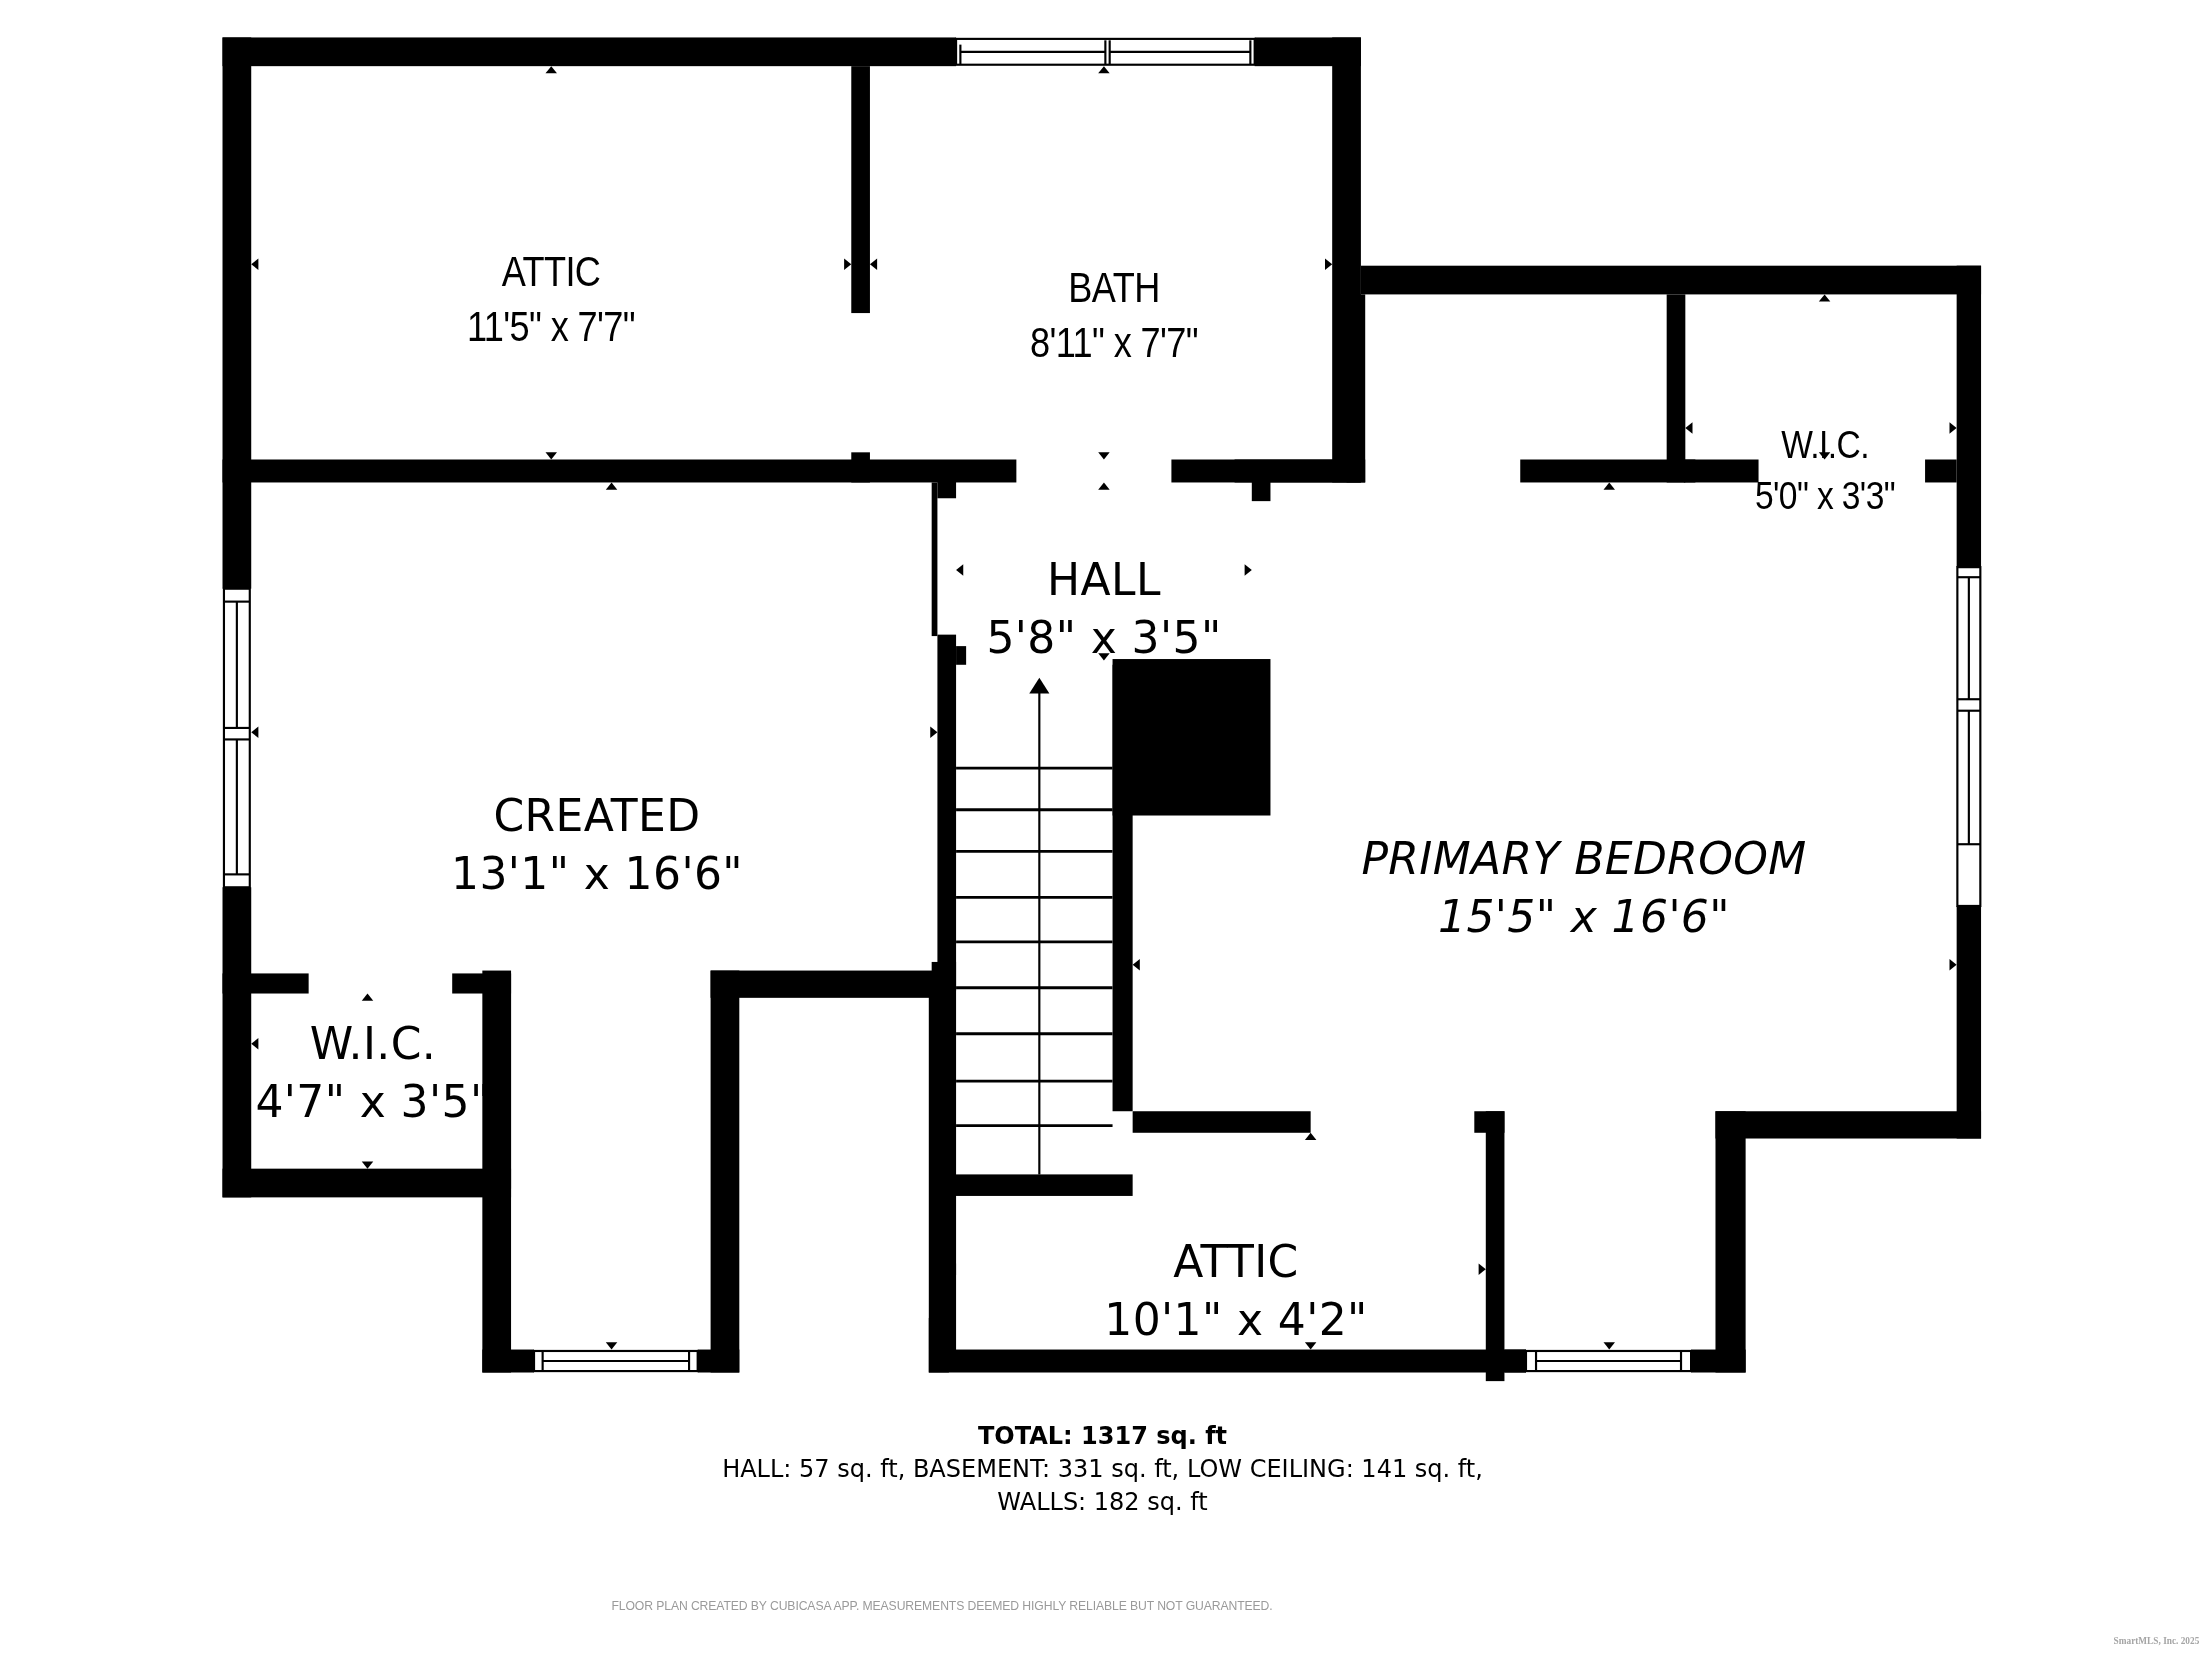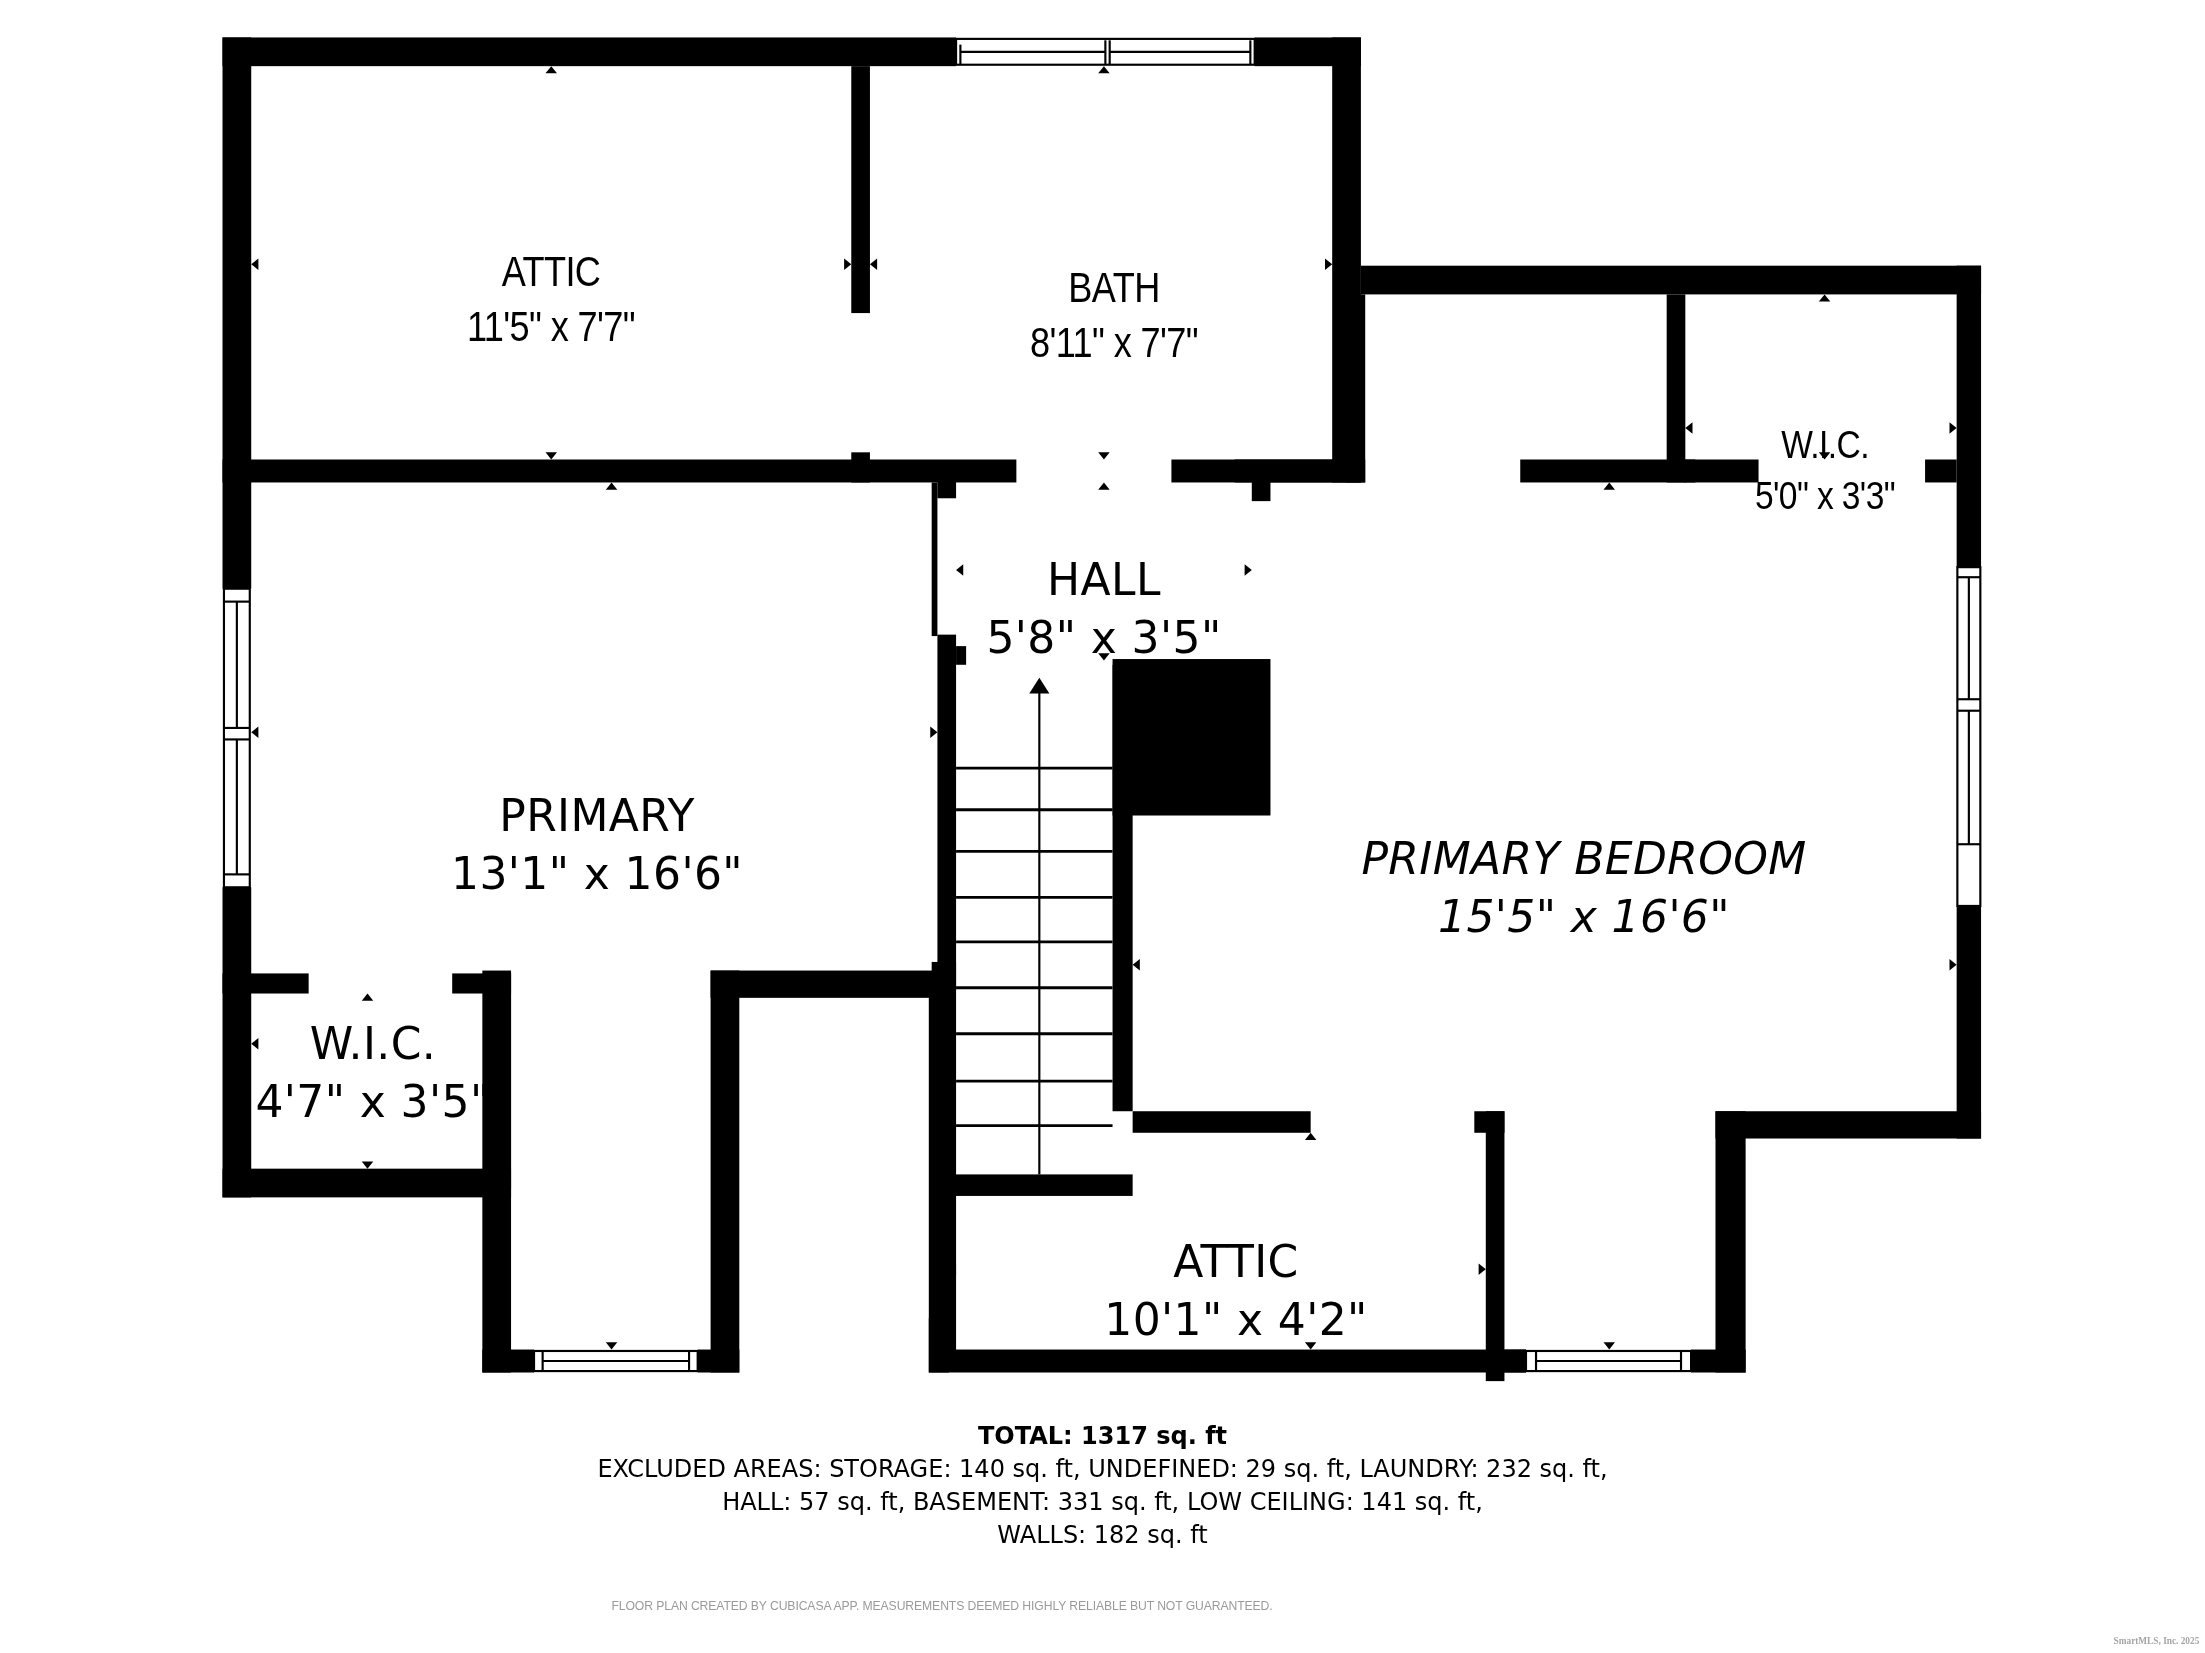--- a/index.html
+++ b/index.html
@@ -216,38 +216,37 @@
 </div>
 <div class="room-label condensed" style="left:1825px; top:419px; font-size:39px;">
   <span class="name">W.I.C.</span>
   <span class="dims">5'0" x 3'3"</span>
 </div>
 <div class="room-label" style="left:1104px; top:551px;">
   <span class="name">HALL</span>
   <span class="dims">5'8" x 3'5"</span>
 </div>
 <div class="room-label" style="left:597px; top:787px;">
-  <span class="name">PRIMARY</span>
+  <span class="name">CREATED</span>
   <span class="dims">13'1" x 16'6"</span>
 </div>
 <div class="room-label" style="left:1584px; top:830px;font-style:italic;">
   <span class="name">PRIMARY BEDROOM</span>
   <span class="dims">15'5" x 16'6"</span>
 </div>
 <div class="room-label" style="left:373px; top:1015px;">
   <span class="name">W.I.C.</span>
   <span class="dims">4'7" x 3'5"</span>
 </div>
 <div class="room-label" style="left:1236px; top:1233px;">
   <span class="name">ATTIC</span>
   <span class="dims">10'1" x 4'2"</span>
 </div>
 
 <div id="summary">
   <span class="line total">TOTAL: 1317 sq. ft</span>
-  <span class="line">EXCLUDED AREAS: STORAGE: 140 sq. ft, UNDEFINED: 29 sq. ft, LAUNDRY: 232 sq. ft,</span>
   <span class="line">HALL: 57 sq. ft, BASEMENT: 331 sq. ft, LOW CEILING: 141 sq. ft,</span>
   <span class="line">WALLS: 182 sq. ft</span>
 </div>
 
 <div id="disclaimer">FLOOR PLAN CREATED BY CUBICASA APP. MEASUREMENTS DEEMED HIGHLY RELIABLE BUT NOT GUARANTEED.</div>
 <div id="copyright">SmartMLS, Inc.  2025</div>
 
 
 </body></html>

